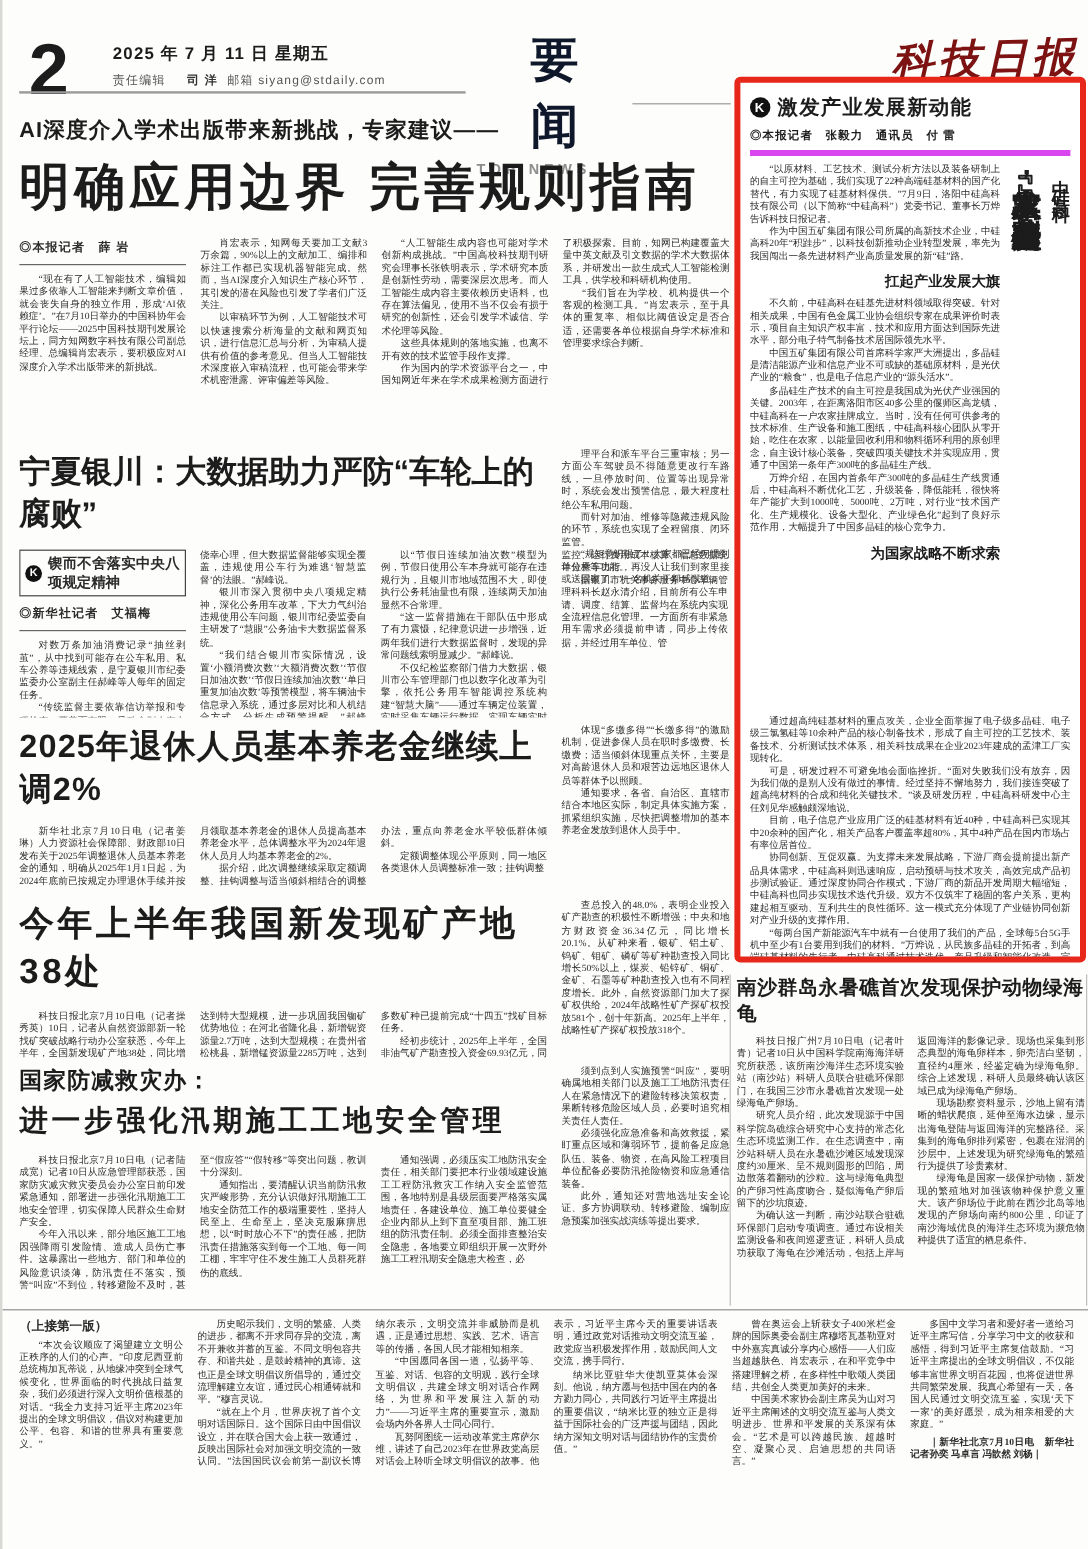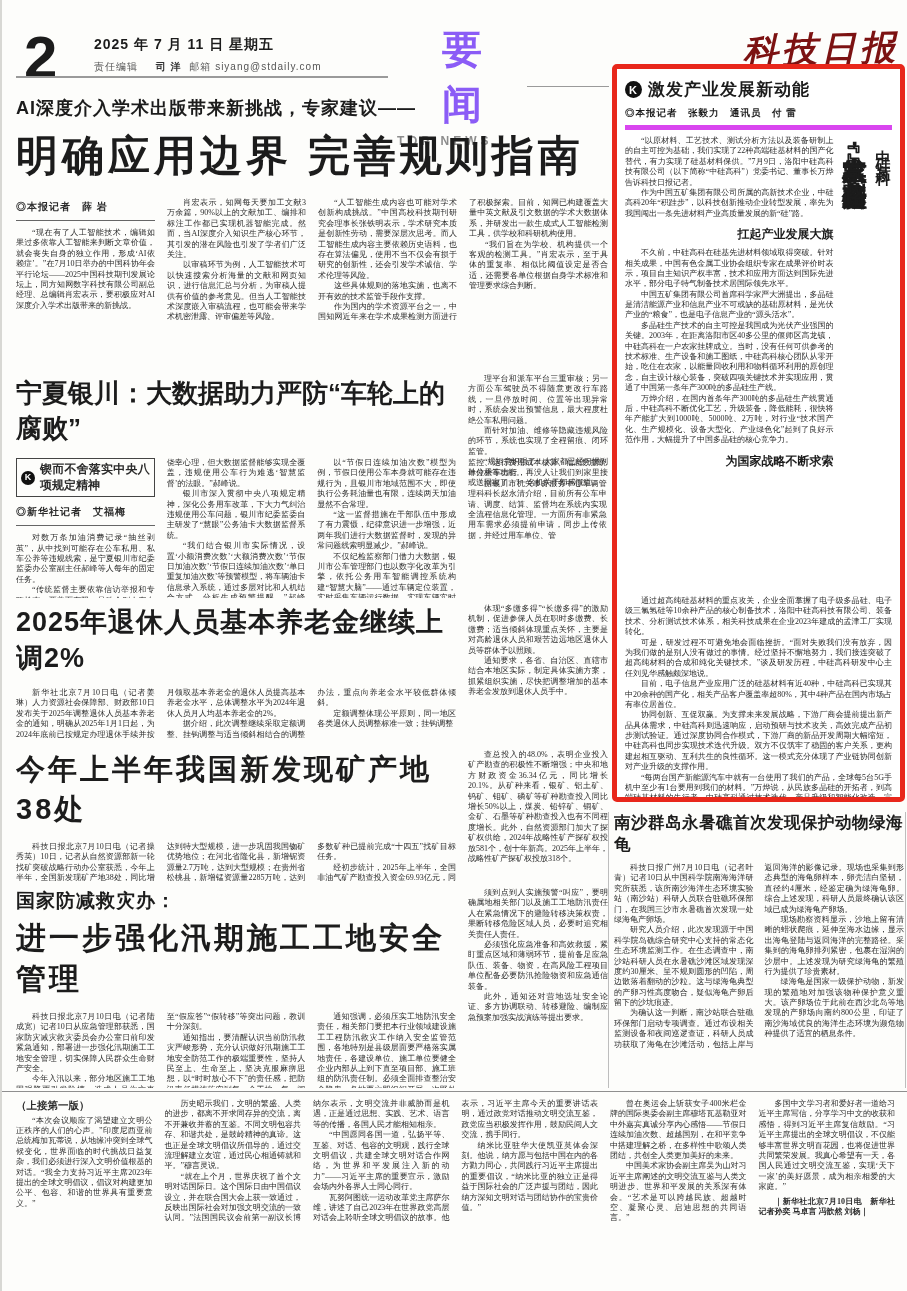--- a/index.html
+++ b/index.html
@@ -5,21 +5,21 @@
   html,body{margin:0;padding:0;background:#e9e9e6;}
   .page{position:relative;width:907px;height:1291px;margin:0 auto;background:#fdfdfb;overflow:hidden;
         font-family:"Liberation Sans","DejaVu Sans",sans-serif;color:#1c1c1c;border-left:2px solid #d8d8d4;}
   
   .pagenum{position:absolute;left:22px;top:28px;font-size:60px;font-weight:900;line-height:1;}
   .dateblock{position:absolute;left:92px;top:36px;}
   .dateline{font-size:14px;font-weight:bold;letter-spacing:1px;}
   .editline{font-size:10px;color:#555;margin-top:6px;letter-spacing:1px;}
   .editline b{color:#333;margin:0 4px;padding-left:10px;}
   .secblock{position:absolute;left:395px;top:22px;width:130px;text-align:center;}
-  .sec-cn{font-size:40px;font-weight:900;color:#8b5cf6;letter-spacing:10px;margin-left:10px;}
+  .sec-cn{font-size:40px;font-weight:900;color:#0f172a;letter-spacing:10px;margin-left:10px;}
   .sec-en{font-size:12px;font-weight:bold;color:#8d8d8d;letter-spacing:4px;margin-top:2px;text-align:left;}
   .masthead{position:absolute;right:10px;top:26px;font-family:"DejaVu Serif","Liberation Serif",serif;
             font-style:italic;font-weight:900;font-size:35px;color:#7c1212;letter-spacing:4px;transform:rotate(-1.5deg);}
   .hline{position:absolute;height:2px;background:#9a9a9a;}
   .hl-left{left:14px;top:76px;width:372px;}
   .hl-right{left:525px;top:86px;width:82px;height:1px;}
   
   .sec{position:absolute;overflow:hidden;}
   .body{font-family:"Liberation Serif","DejaVu Serif",serif;font-size:8px;line-height:1.3;color:#2b2b2b;text-align:justify;}
   .para{margin:0;text-indent:2em;}
@@ -34,21 +34,21 @@
   .kicker{font-size:18px;font-weight:900;letter-spacing:1px;margin-bottom:8px;}
   .kbadge{display:flex;align-items:center;gap:5px;font-weight:900;font-size:12px;
           font-family:"Liberation Sans",sans-serif;border:1px solid #444;padding:3px 4px;margin-bottom:6px;break-inside:avoid;}
   .kicon{flex:none;width:14px;height:14px;border-radius:50%;background:#111;color:#fff;display:inline-flex;
          align-items:center;justify-content:center;font-size:9px;font-weight:900;font-family:"Liberation Sans",sans-serif;}
   
   .h-ai{font-size:42px;font-weight:900;letter-spacing:4px;margin:6px 0 14px;}
   .h-yc{font-size:26px;font-weight:900;letter-spacing:0px;margin:2px 0 12px;}
   .h-pen{font-size:27px;font-weight:900;letter-spacing:1px;margin:0 0 12px;}
   .h-min{font-size:29px;font-weight:900;letter-spacing:3px;margin:0 0 12px;}
-  .h-fl{font-size:30px;font-weight:900;letter-spacing:3px;margin:4px 0 12px;}
+  .h-fl{font-size:24px;font-weight:900;letter-spacing:3px;margin:4px 0 12px;}
   .h-tu{font-size:16.5px;font-weight:900;letter-spacing:0.5px;margin:0 0 7px;}
   
   .redbox{position:absolute;left:610px;top:64px;width:293px;height:738px;box-sizing:border-box;
           border:5px solid #e8271b;border-radius:5px;background:#fff;padding:7px 8px;overflow:hidden;}
   .khead{display:flex;align-items:center;gap:6px;font-size:17px;font-weight:900;letter-spacing:1px;margin:2px 0 6px;}
   .khead .kicon{width:17px;height:17px;font-size:11px;}
   .sil-byline{font-size:9.5px;font-weight:bold;border-bottom:5px solid #d946ef;padding-bottom:5px;margin-bottom:6px;
               font-family:"Liberation Sans",sans-serif;letter-spacing:1px;}
   .sil-top{display:flex;gap:8px;}
   .sil-left{flex:1;min-width:0;}
@@ -205,21 +205,21 @@
             <p class="para">万烨介绍，在国内首条年产300吨的多晶硅生产线贯通后，中硅高科不断优化工艺，升级装备，降低能耗，很快将年产能扩大到1000吨、5000吨、2万吨，对行业“技术国产化、生产规模化、设备大型化、产业绿色化”起到了良好示范作用，大幅提升了中国多晶硅的核心竞争力。</p>
           </div>
         <div class="subhead">为国家战略不断求索</div>
       </div>
       <div class="vtitle">
         <div class="vt-prefix">中硅高科：</div>
         <div class="vt-main">从农家『出发』，走出一条『硅』基创新路</div>
       </div>
     </div>
     <div class="sil-bottom body">
-        <p class="para">通过超高纯硅基材料的重点攻关，企业全面掌握了电子级多晶硅、电子级三氯氢硅等10余种产品的核心制备技术，洛阳中硅高科技有限公司、装备技术、分析测试技术体系，相关科技成果在企业2023年建成的孟津工厂实现转化。</p>
+        <p class="para">通过超高纯硅基材料的重点攻关，企业全面掌握了电子级多晶硅、电子级三氯氢硅等10余种产品的核心制备技术，形成了自主可控的工艺技术、装备技术、分析测试技术体系，相关科技成果在企业2023年建成的孟津工厂实现转化。</p>
         <p class="para">可是，研发过程不可避免地会面临挫折。“面对失败我们没有放弃，因为我们做的是别人没有做过的事情。经过坚持不懈地努力，我们接连突破了超高纯材料的合成和纯化关键技术。”谈及研发历程，中硅高科研发中心主任刘见华感触颇深地说。</p>
         <p class="para">目前，电子信息产业应用广泛的硅基材料有近40种，中硅高科已实现其中20余种的国产化，相关产品客户覆盖率超80%，其中4种产品在国内市场占有率位居首位。</p>
         <p class="para">协同创新、互促双赢。为支撑未来发展战略，下游厂商会提前提出新产品具体需求，中硅高科则迅速响应，启动预研与技术攻关，高效完成产品初步测试验证。通过深度协同合作模式，下游厂商的新品开发周期大幅缩短，中硅高科也同步实现技术迭代升级。双方不仅筑牢了稳固的客户关系，更构建起相互驱动、互利共生的良性循环。这一模式充分体现了产业链协同创新对产业升级的支撑作用。</p>
         <p class="para">“每两台国产新能源汽车中就有一台使用了我们的产品，全球每5台5G手机中至少有1台要用到我们的材料。”万烨说，从民族多晶硅的开拓者，到高端硅基材料的先行者，中硅高科通过技术迭代、产品升级和智能化改造，完成了从传统制造向高端材料供应的转型升级，并努力成为服务国家战略需求和引领产业发展的战略性科技力量。</p>
       </div>
   </div>
 
   <div class="vrule vr-mid"></div>
   <div class="vrule vr-right"></div>
   <div class="turtle">
@@ -237,21 +237,21 @@
   <div class="contstrip">
     <div class="cols6 body" style="height:188px;">
       <div class="cont-label">（上接第一版）</div>
       <div>
           <p class="para">“本次会议顺应了渴望建立文明公正秩序的人们的心声。”印度尼西亚前总统梅加瓦蒂说，从地缘冲突到全球气候变化，世界面临的时代挑战日益复杂，我们必须进行深入文明价值根基的对话。“我全力支持习近平主席2023年提出的全球文明倡议，倡议对构建更加公平、包容、和谐的世界具有重要意义。”</p>
           <p class="para">历史昭示我们，文明的繁盛、人类的进步，都离不开求同存异的交流，离不开兼收并蓄的互鉴。不同文明包容共存、和谐共处，是鼓岭精神的真谛。这也正是全球文明倡议所倡导的，通过交流理解建立友谊，通过民心相通铸就和平。”穆言灵说。</p>
           <p class="para">“就在上个月，世界庆祝了首个文明对话国际日。这个国际日由中国倡议设立，并在联合国大会上获一致通过，反映出国际社会对加强文明交流的一致认同。”法国国民议会前第一副议长博纳尔表示，文明交流并非威胁而是机遇，正是通过思想、实践、艺术、语言等的传播，各国人民才能相知相亲。</p>
           <p class="para">“中国愿同各国一道，弘扬平等、互鉴、对话、包容的文明观，践行全球文明倡议，共建全球文明对话合作网络，为世界和平发展注入新的动力”——习近平主席的重要宣示，激励会场内外各界人士同心同行。</p>
           <p class="para">瓦努阿图统一运动改革党主席萨尔维，讲述了自己2023年在世界政党高层对话会上聆听全球文明倡议的故事。他表示，习近平主席今天的重要讲话表明，通过政党对话推动文明交流互鉴，政党应当积极发挥作用，鼓励民间人文交流，携手同行。</p>
           <p class="para">纳米比亚驻华大使凯亚莫体会深刻。他说，纳方愿与包括中国在内的各方勠力同心，共同践行习近平主席提出的重要倡议，“纳米比亚的独立正是得益于国际社会的广泛声援与团结，因此纳方深知文明对话与团结协作的宝贵价值。”</p>
-          <p class="para">曾在奥运会上斩获女子400米栏金牌的国际奥委会副主席穆塔瓦基勒亚对中外嘉宾真诚分享内心感悟——节假日连续加油次数、超越国别，在和平竞争中搭建理解之桥，在多样性中歌颂人类团结，共创全人类更加美好的未来。</p>
+          <p class="para">曾在奥运会上斩获女子400米栏金牌的国际奥委会副主席穆塔瓦基勒亚对中外嘉宾真诚分享内心感悟——人们应当超越肤色、肖宏表示，在和平竞争中搭建理解之桥，在多样性中歌颂人类团结，共创全人类更加美好的未来。</p>
           <p class="para">中国美术家协会副主席吴为山对习近平主席阐述的文明交流互鉴与人类文明进步、世界和平发展的关系深有体会。“艺术是可以跨越民族、超越时空、凝聚心灵、启迪思想的共同语言。”</p>
           <p class="para">多国中文学习者和爱好者一道给习近平主席写信，分享学习中文的收获和感悟，得到习近平主席复信鼓励。“习近平主席提出的全球文明倡议，不仅能够丰富世界文明百花园，也将促进世界共同繁荣发展。我真心希望有一天，各国人民通过文明交流互鉴，实现‘天下一家’的美好愿景，成为相亲相爱的大家庭。”</p>
         </div>
       <div class="attribution">｜新华社北京7月10日电　新华社记者孙奕 马卓言 冯歆然 刘杨｜</div>
     </div>
   </div>
 
 </div>
 
 </body></html>

